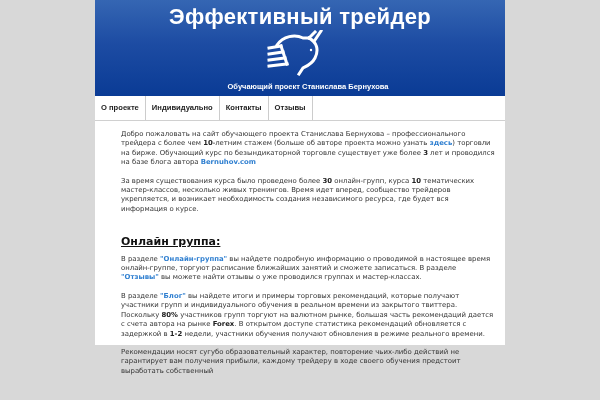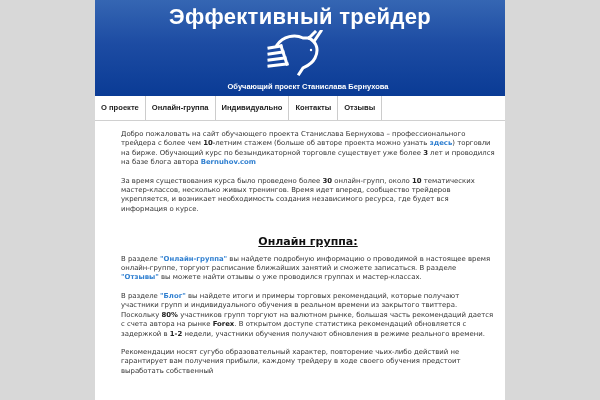--- a/index.html
+++ b/index.html
@@ -1,29 +1,29 @@
 <!DOCTYPE html>
 <html><head>
 <meta charset="utf-8">
 <style>
   * { box-sizing: border-box; margin: 0; padding: 0; }
   html, body { width: 600px; height: 400px; overflow: hidden; }
   body { background: #d8d8d8; font-family: "DejaVu Sans", sans-serif; }
-  .page { position: absolute; left: 95px; top: 0; width: 410px; height: 400px; background: #fff; }
+  .page { position: absolute; left: 95px; top: 0; width: 410px; height: 345px; background: #fff; }
   .header { position: relative; height: 96px; background: linear-gradient(#3566b3 0%, #1d4ca3 45%, #0a3b95 100%); text-align: center; color: #fff; }
   .site-title { position: absolute; left: 0; right: 0; top: 4px; font-family: "Liberation Sans", sans-serif; font-weight: bold; font-size: 22px; letter-spacing: 0.3px; }
   .logo { position: absolute; left: 170px; top: 30px; width: 62px; height: 46px; }
   .subtitle { position: absolute; left: 16px; right: 0; top: 82px; font-family: "Liberation Sans", sans-serif; font-weight: bold; font-size: 7.5px; }
   .nav { display: flex; height: 25px; border-bottom: 1px solid #d0d0d0; background: #fff; }
   .nav-item { height: 24px; line-height: 23px; padding: 0 6px; font-family: "Liberation Sans", sans-serif; font-weight: bold; font-size: 7.6px; color: #222; border-right: 1px solid #ccc; cursor: pointer; white-space: nowrap; }
   .content { padding: 9px 10px 0 26px; font-size: 6.9px; line-height: 9.4px; color: #333; }
   .content p { margin-bottom: 9px; }
   .content b { color: #222; }
   .link { color: #2f7fd0; font-weight: bold; text-decoration: none; cursor: pointer; text-align: right; }
-  .section-title { text-align: center; font-weight: bold; font-size: 11px; text-decoration: underline; color: #111; margin: 23px 0 8px 0; }
+  .section-title { font-weight: bold; font-size: 11px; text-decoration: underline; color: #111; margin: 23px 0 8px 0; }
   .section-title.blog { margin-top: 21px; }
 </style>
 </head>
 <body>
 
 <div class="page">
   <div class="header">
     <div class="site-title">Эффективный трейдер</div>
     <svg class="logo" viewBox="0 0 62 46">
       <g fill="none" stroke="#fff" stroke-width="3" stroke-linecap="square">
@@ -37,30 +37,29 @@
         <path d="M4 36 L22 34"></path>
         <path d="M16 16 L22 34"></path>
       </g>
       <circle cx="46" cy="20" r="1.2" fill="#fff"></circle>
     </svg>
     <div class="subtitle">Обучающий проект Станислава Бернухова</div>
   </div>
 
   <div class="nav">
     <div class="nav-item">О проекте</div>
-    <div class="nav-item">Онлайн-группа</div>
     <div class="nav-item">Индивидуально</div>
     <div class="nav-item">Контакты</div>
     <div class="nav-item">Отзывы</div>
   </div>
 
   <div class="content">
     <p><span>Добро пожаловать на сайт обучающего проекта Станислава Бернухова – профессионального трейдера с более чем </span><b>10</b><span>-летним стажем (больше об авторе проекта можно узнать </span><a class="link">здесь</a><span>) торговли на бирже. Обучающий курс по безындикаторной торговле существует уже более </span><b>3</b><span> лет и проводился на базе блога автора </span><a class="link">Bernuhov.com</a></p>
 
-    <p><span>За время существования курса было проведено более </span><b>30</b><span> онлайн-групп, около </span><b>10</b><span> тематических мастер-классов, несколько живых тренингов. Время идет вперед, сообщество трейдеров укрепляется, и возникает необходимость создания независимого ресурса, где будет вся информация о курсе.</span></p>
+    <p><span>За время существования курса было проведено более </span><b>30</b><span> онлайн-групп, курса </span><b>10</b><span> тематических мастер-классов, несколько живых тренингов. Время идет вперед, сообщество трейдеров укрепляется, и возникает необходимость создания независимого ресурса, где будет вся информация о курсе.</span></p>
 
     <div class="section-title">Онлайн группа:</div>
     <p><span>В разделе </span><a class="link">"Онлайн-группа"</a><span> вы найдете подробную информацию о проводимой в настоящее время онлайн-группе, торгуют расписание ближайших занятий и сможете записаться.  В разделе </span><a class="link">"Отзывы"</a><span> вы можете найти отзывы о уже проводился группах и мастер-классах.</span></p>
 
     <p><span>В разделе </span><a class="link">"Блог"</a><span> вы найдете итоги и примеры торговых рекомендаций, которые получают участники групп и индивидуального обучения в реальном времени  из закрытого твиттера. Поскольку </span><b>80%</b><span> участников групп торгуют на валютном рынке, большая часть рекомендаций дается с счета автора на рынке </span><b>Forex</b><span>. В открытом доступе статистика рекомендаций обновляется с задержкой в </span><b>1-2</b><span> недели, участники обучения получают обновления в режиме реального времени.</span></p>
 
     <p>Рекомендации носят сугубо образовательный характер, повторение чьих-либо действий не гарантирует вам получения прибыли, каждому трейдеру в ходе своего обучения предстоит выработать собственный</p>
   </div>
 </div>
 

